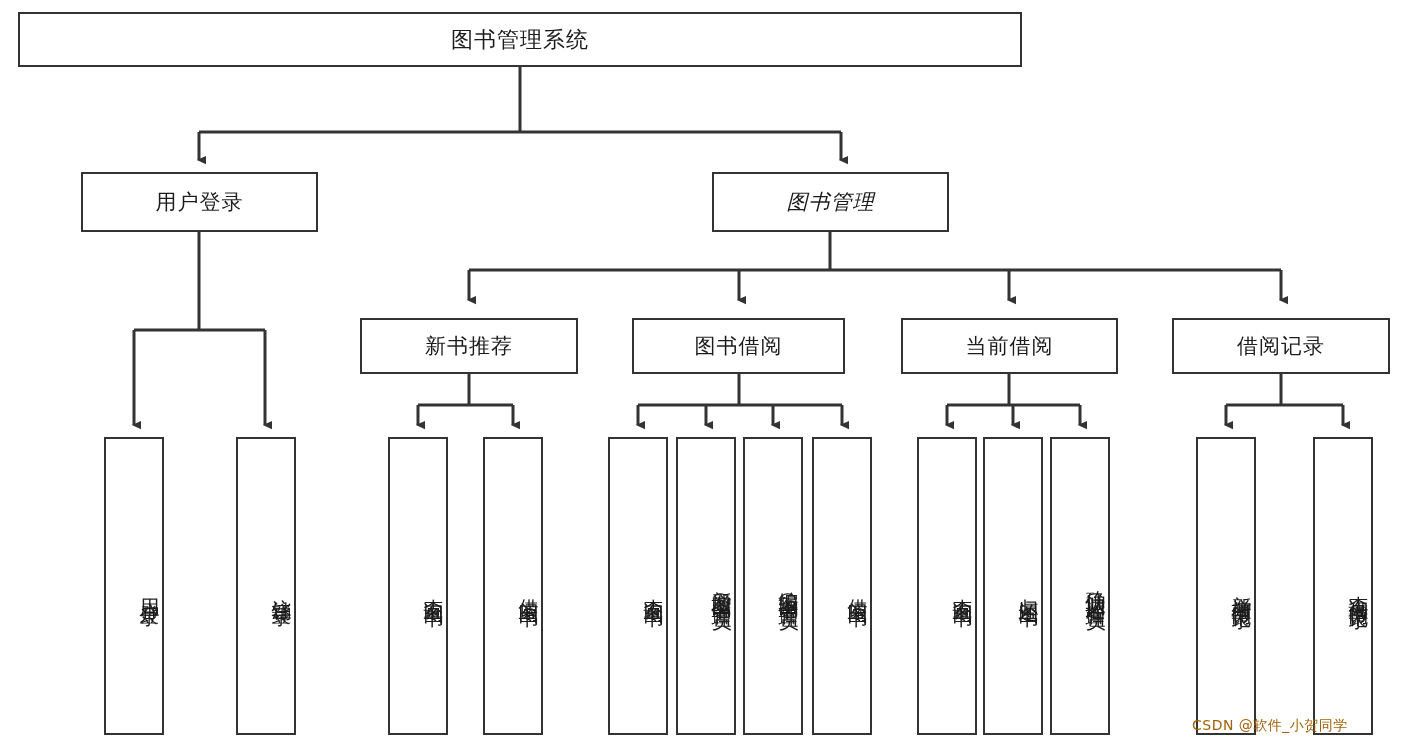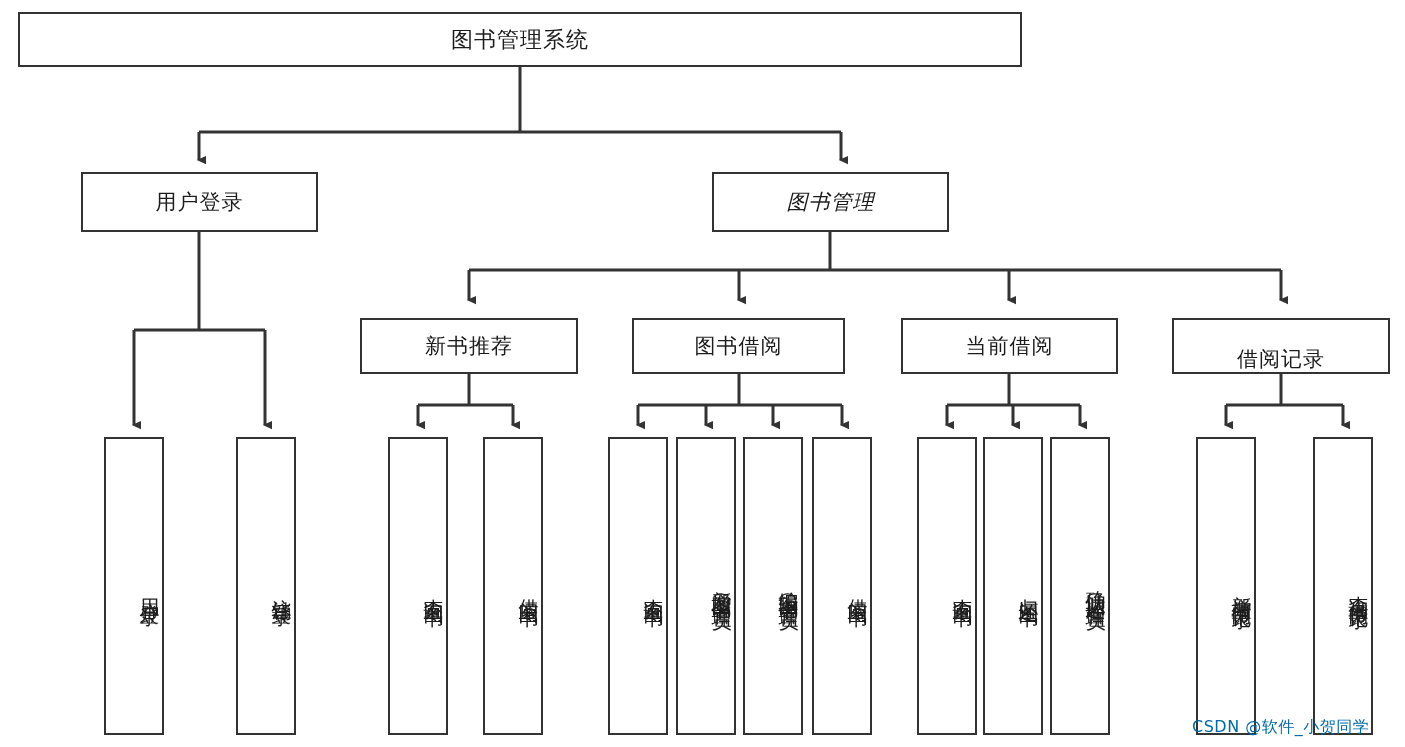--- a/index.html
+++ b/index.html
@@ -55,22 +55,22 @@
     padding-top: 4px;
   }
   .node.vert .vtext {
     writing-mode: vertical-rl;
     text-orientation: upright;
     display: block;
     max-height: 100%;
   }
   .watermark {
     position: absolute;
-    font-size: 16px;
-    color: #0369a1;
+    font-size: 14px;
+    color: #a16207;
     letter-spacing: 0.5px;
     white-space: nowrap;
     font-family: "DejaVu Sans", "Liberation Sans", sans-serif;
   }
 </style>
 </head>
 <body>
 
 <div id="canvas">
 
@@ -137,21 +137,21 @@
 
   <div class="node horiz" style="left:360px; top:318px; width:218px; height:56px;justify-content:center;">
     <span>新书推荐</span>
   </div>
   <div class="node horiz" style="left:632px; top:318px; width:213px; height:56px;">
     <span>图书借阅</span>
   </div>
   <div class="node horiz" style="left:901px; top:318px; width:217px; height:56px;">
     <span>当前借阅</span>
   </div>
-  <div class="node horiz" style="left:1172px; top:318px; width:218px; height:56px;align-items:flex-end;">
+  <div class="node horiz" style="left:1172px; top:318px; width:218px; height:56px;">
     <span>借阅记录</span>
   </div>
 
   <div class="node vert" style="left:104px; top:437px; width:60px; height:298px;">
     <span class="vtext">用户登录</span>
   </div>
   <div class="node vert" style="left:236px; top:437px; width:60px; height:298px;">
     <span class="vtext">注销登录</span>
   </div>
 

